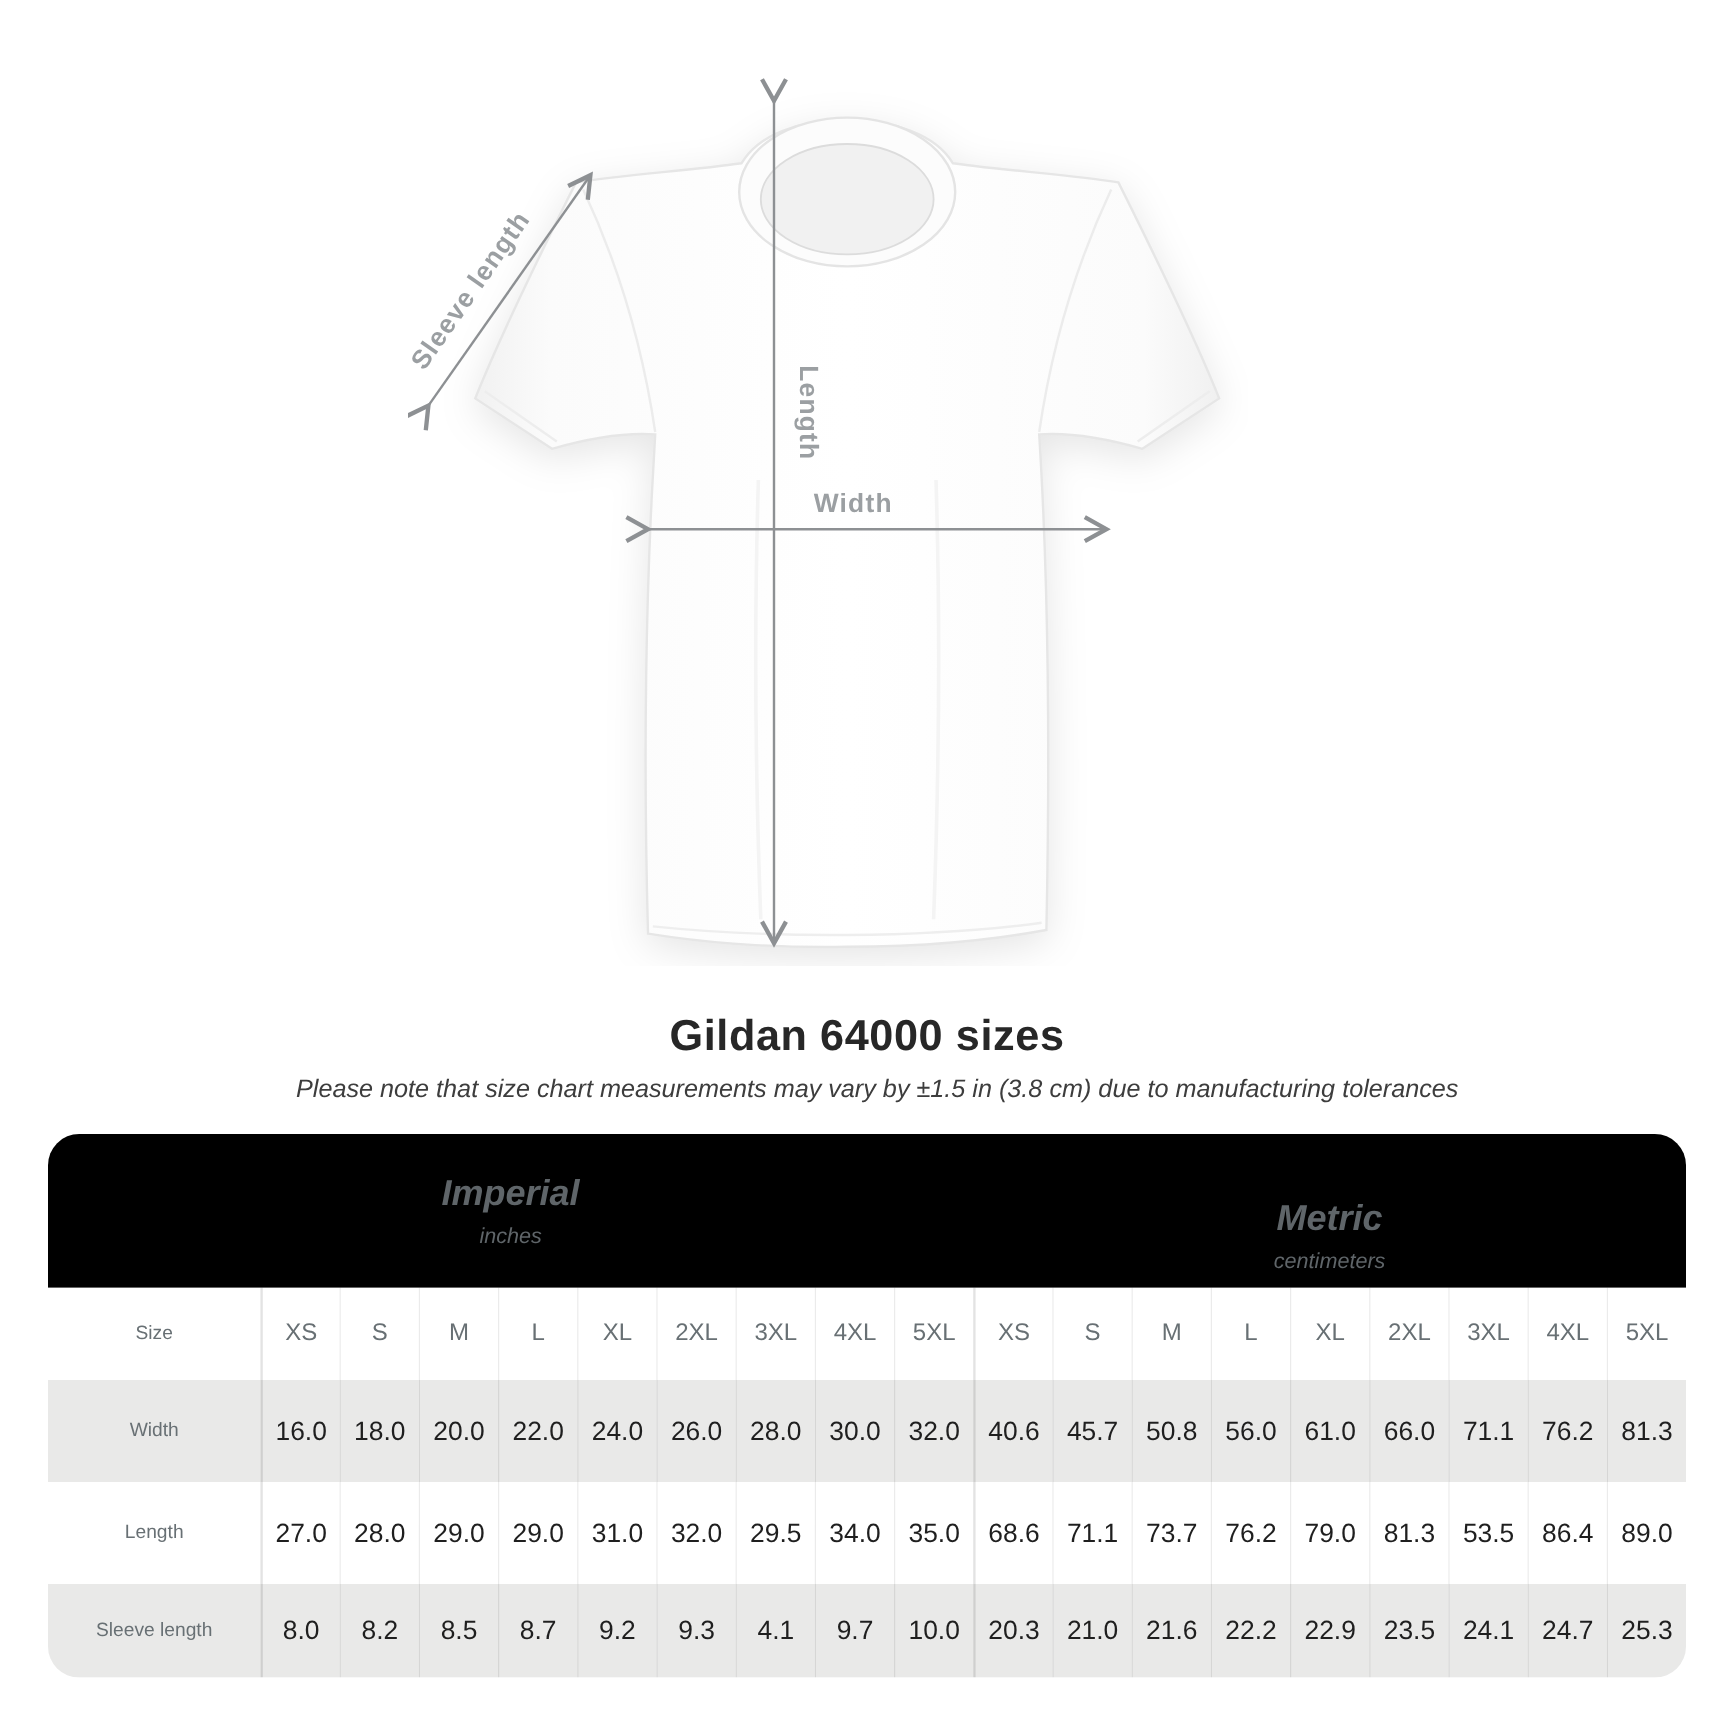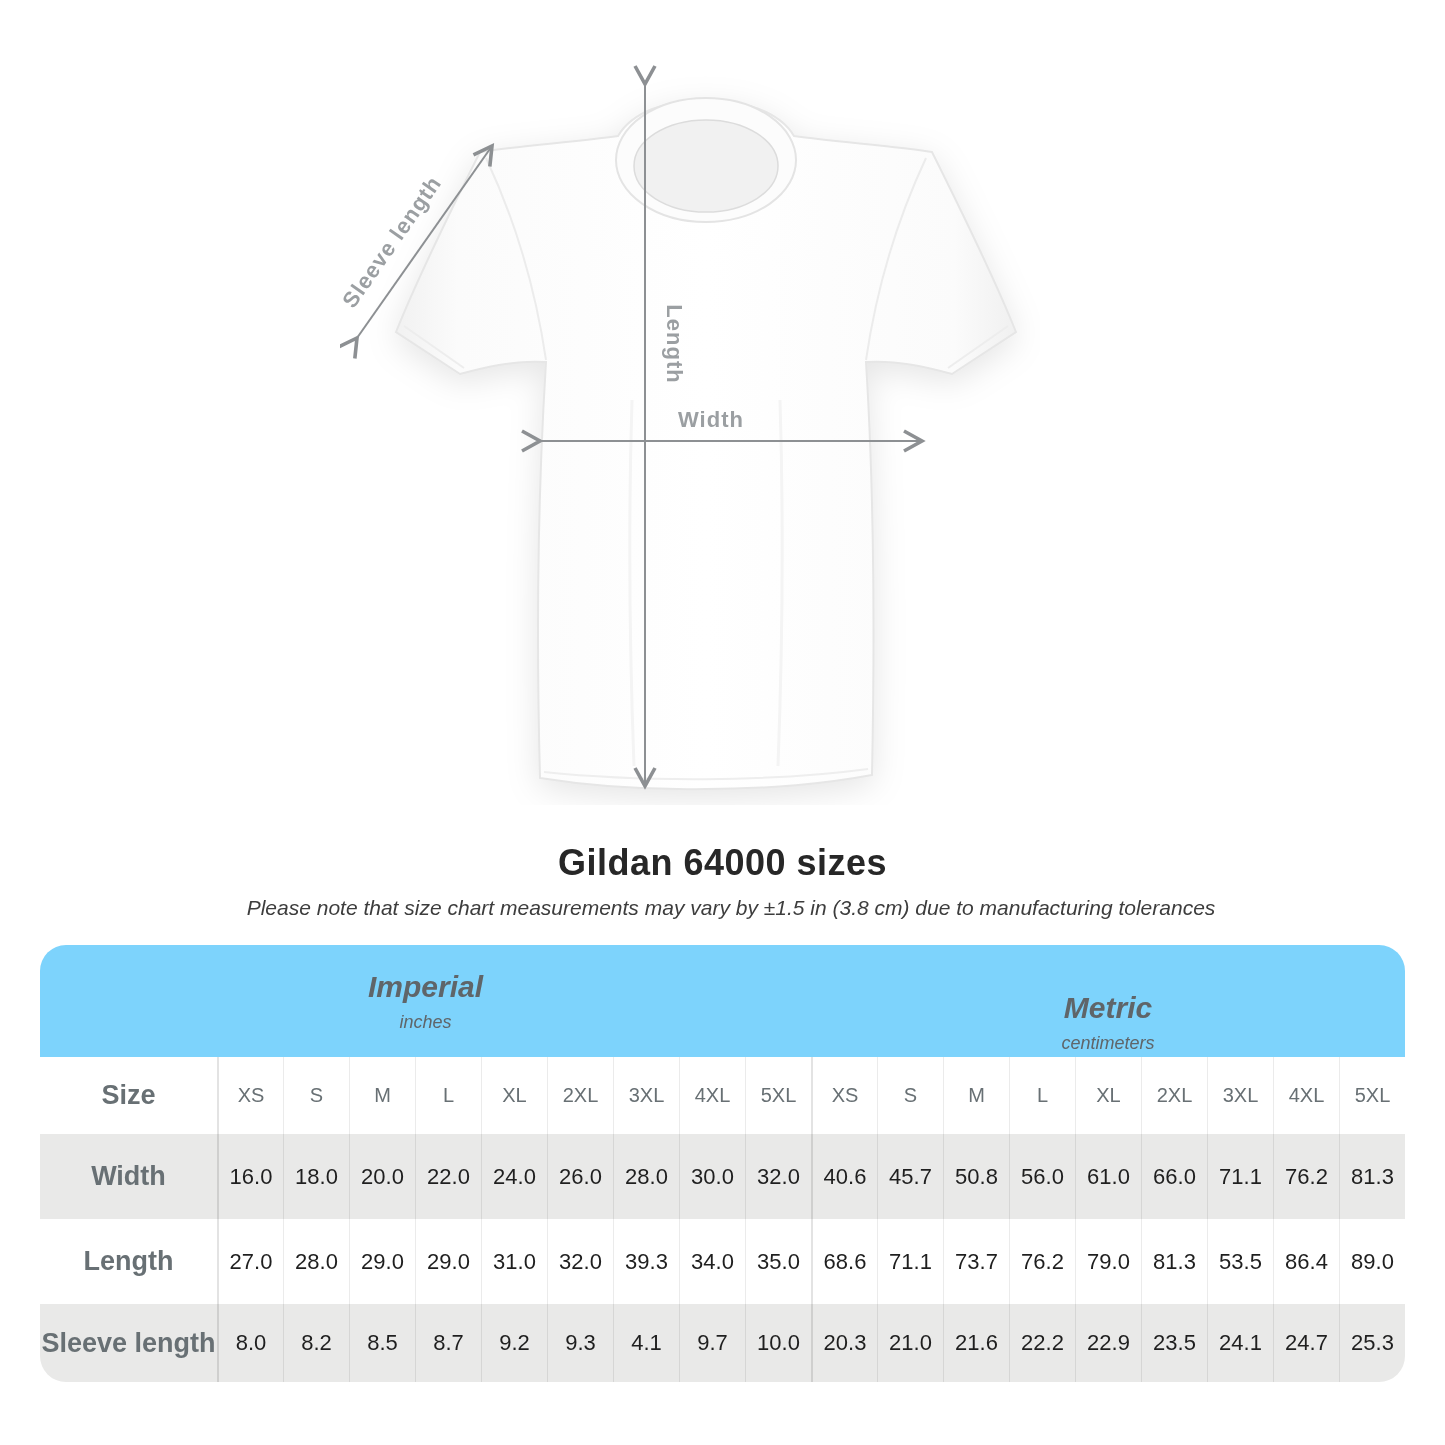--- a/index.html
+++ b/index.html
@@ -12,31 +12,31 @@
             fill:#9b9fa2;letter-spacing:1px;}
 
   
   .title-block{position:absolute;left:0;top:842px;width:1445px;text-align:center;}
   .main-title{font-size:36px;font-weight:bold;color:#272727;margin:0 0 12px 0;letter-spacing:.5px;}
   .sub-title{font-size:21px;font-style:italic;color:#3d3d3d;margin:0;padding-left:17px;}
 
   
   .size-table{position:absolute;left:40px;top:945px;width:1365px;border-radius:26px;
               overflow:hidden;background:#ffffff;}
-  .band{display:flex;height:112px;background:#7dd3fc;}
+  .band{display:flex;height:128px;background:#000000;}
   .band-cell{flex:0 0 auto;display:flex;flex-direction:column;align-items:center;justify-content:center;}
   .band-imperial{width:771px;}   
   .band-metric{width:594px;margin-top:43px;}     
   .sec-name{font-size:30px;font-weight:bold;font-style:italic;color:#5f6569;}
   .sec-unit{font-size:18px;font-style:italic;color:#5f6569;margin-top:8px;}
 
   .grid{display:grid;grid-template-columns:177px repeat(18,1fr);
         grid-template-rows:77px 85px 85px 78px;}
   .c{display:flex;align-items:center;justify-content:center;white-space:nowrap;}
-  .lab{font-weight:bold;font-size:27px;color:#687074;}
+  .lab{font-weight:normal;font-size:16px;color:#687074;}
   .hdr{font-weight:normal;font-size:20px;color:#687074;}
   .val{font-size:22px;color:#1f1f1f;}
   .stripe{background:#e9e9e8;}
   .sep{border-left:1px solid rgba(0,0,0,0.08);}
   .sep2{border-left:2px solid rgba(0,0,0,0.11);}
 </style>
 </head>
 <body>
 
 <div class="page">
@@ -152,21 +152,21 @@
         <div class="c val stripe sep">71.1</div>
         <div class="c val stripe sep">76.2</div>
         <div class="c val stripe sep">81.3</div>
         <div class="c lab">Length</div>
         <div class="c val sep2">27.0</div>
         <div class="c val sep">28.0</div>
         <div class="c val sep">29.0</div>
         <div class="c val sep">29.0</div>
         <div class="c val sep">31.0</div>
         <div class="c val sep">32.0</div>
-        <div class="c val sep">39.3</div>
+        <div class="c val sep">29.5</div>
         <div class="c val sep">34.0</div>
         <div class="c val sep">35.0</div>
         <div class="c val sep2">68.6</div>
         <div class="c val sep">71.1</div>
         <div class="c val sep">73.7</div>
         <div class="c val sep">76.2</div>
         <div class="c val sep">79.0</div>
         <div class="c val sep">81.3</div>
         <div class="c val sep">53.5</div>
         <div class="c val sep">86.4</div>

